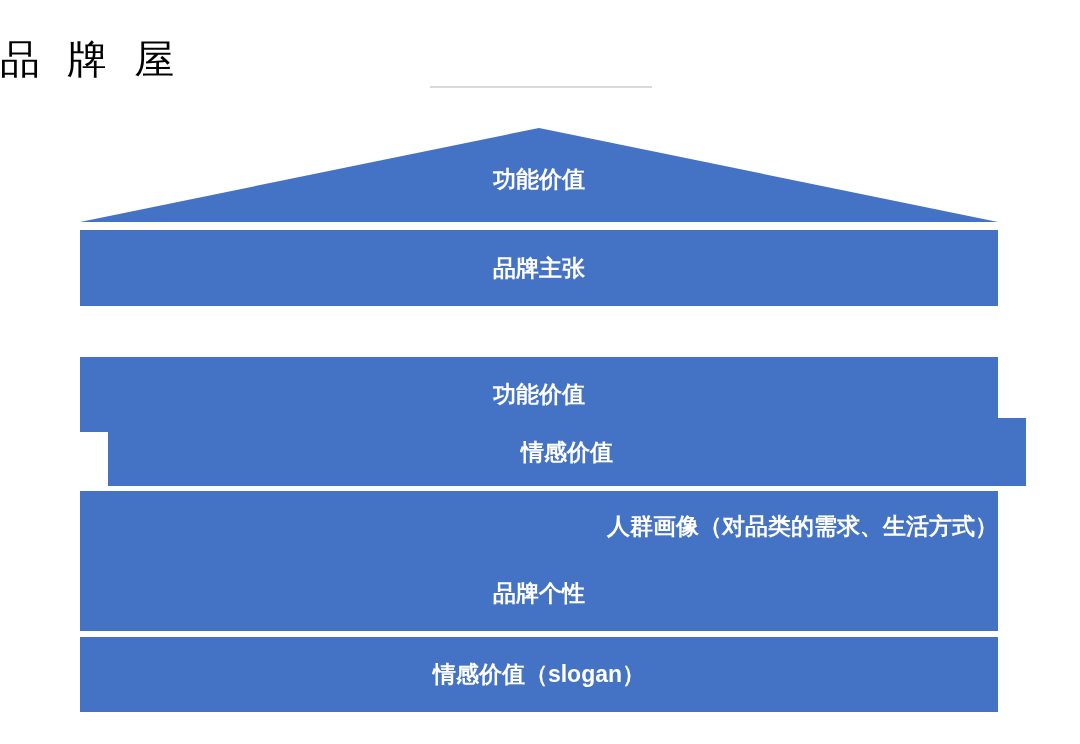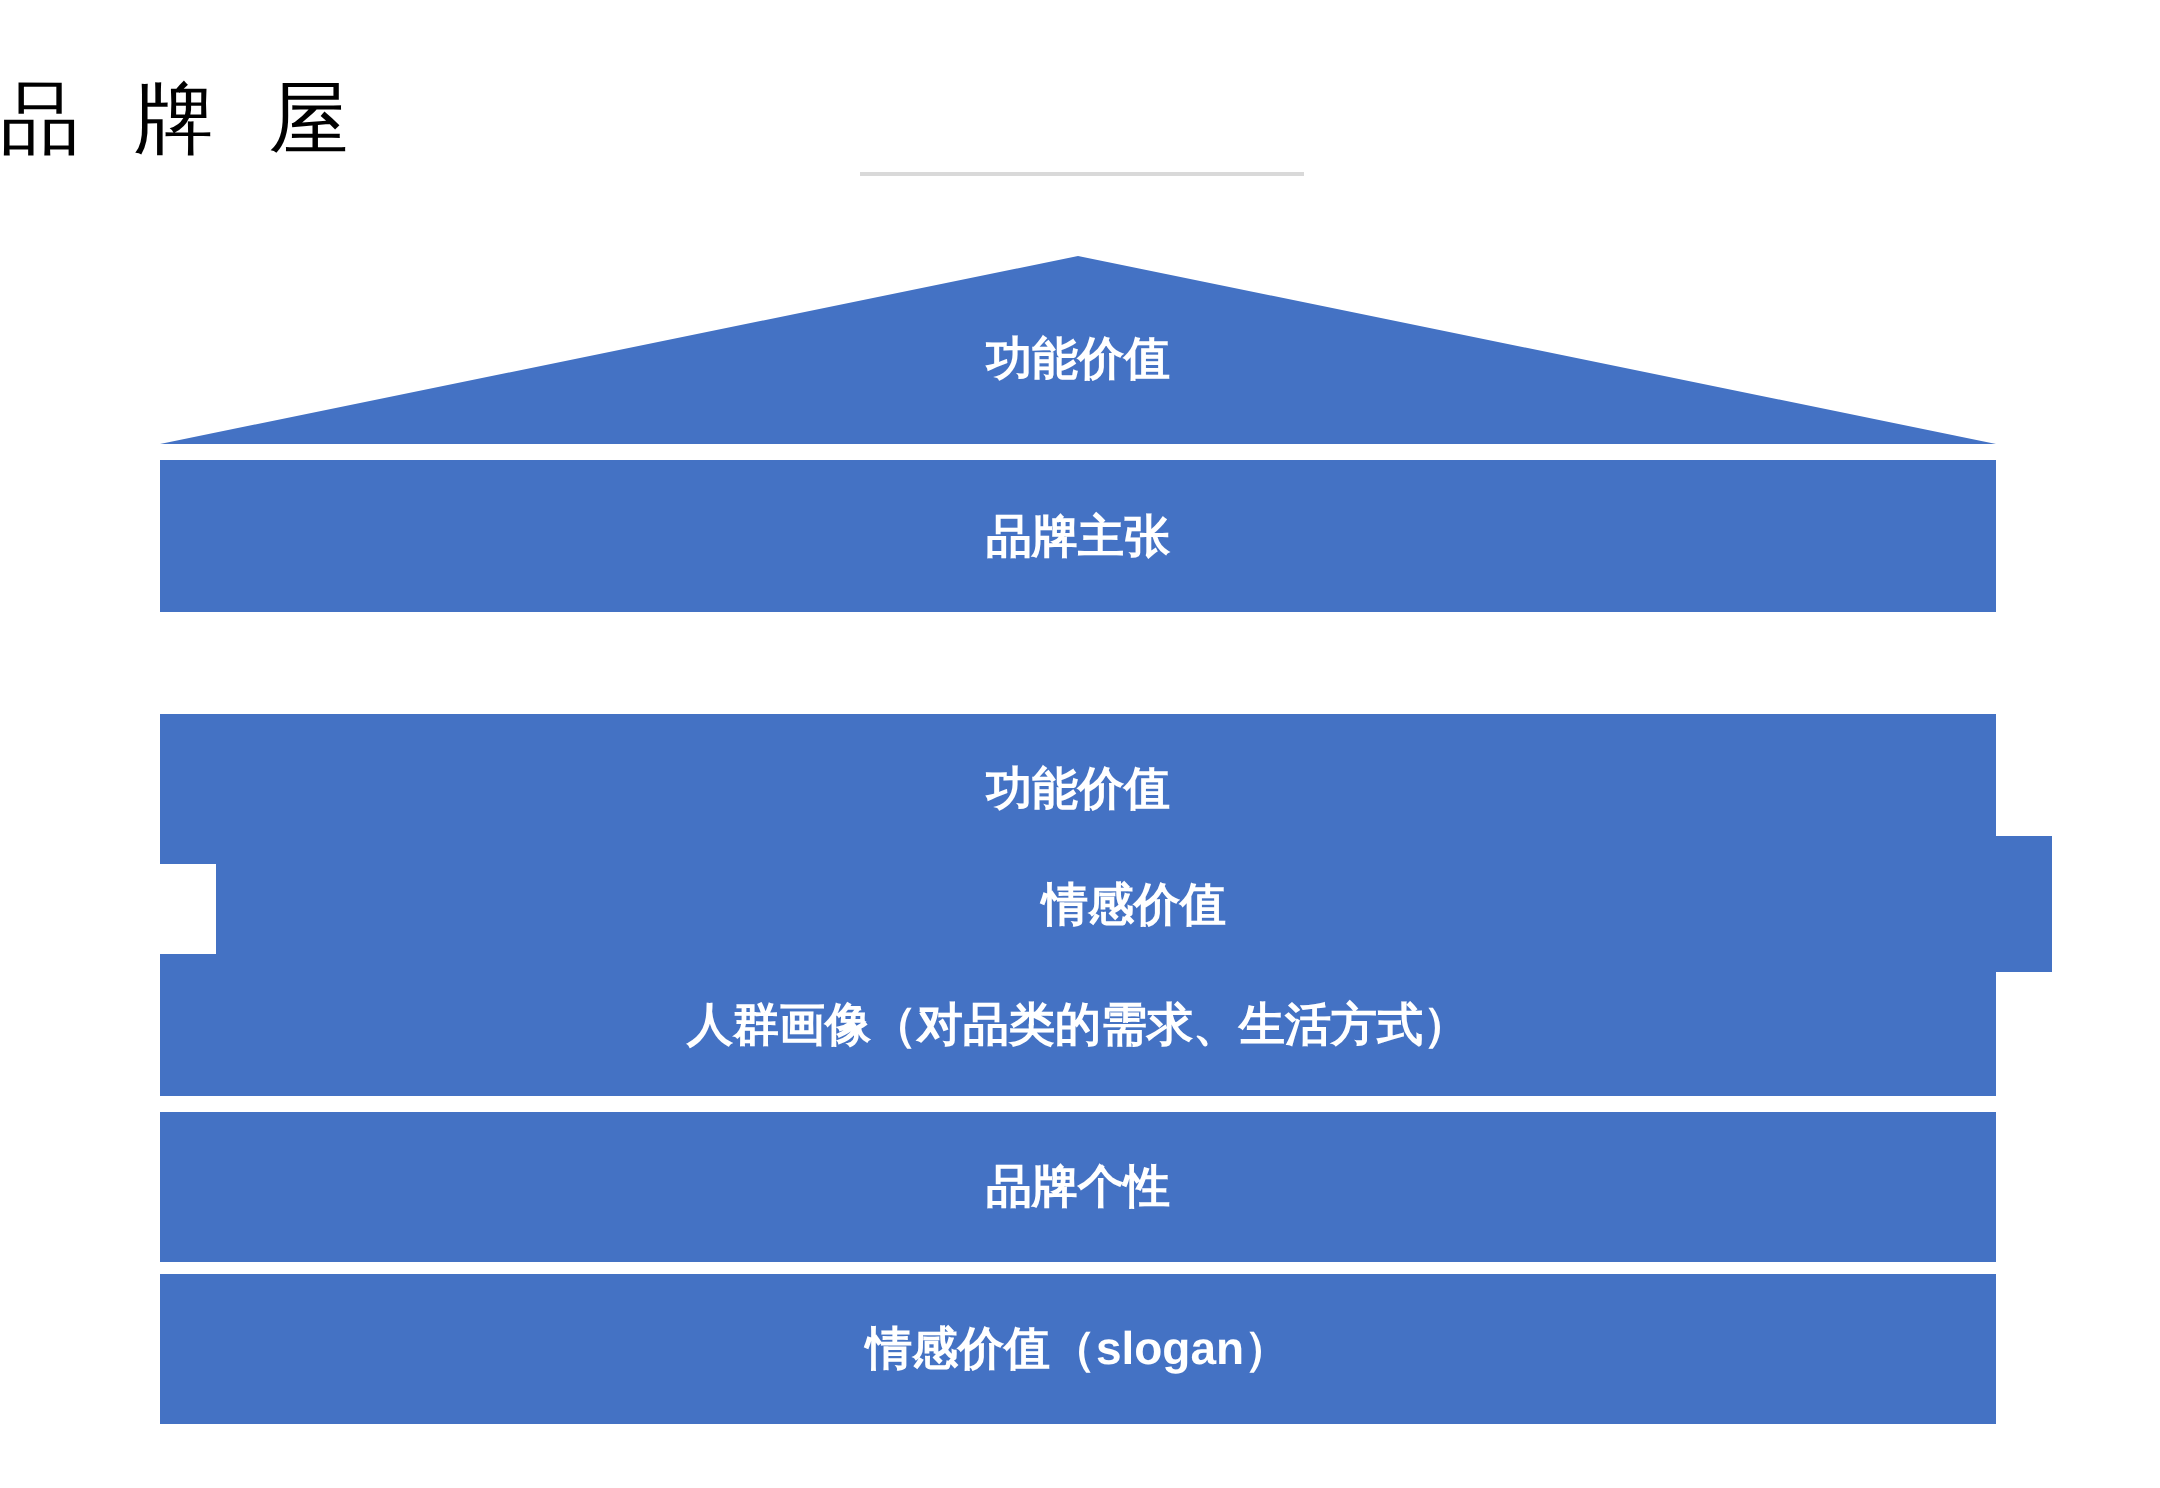--- a/index.html
+++ b/index.html
@@ -66,21 +66,21 @@
     display: flex;
     align-items: center;
     justify-content: center;
     font-size: 23px;
     font-weight: 700;
     color: var(--text-on-shape, #ffffff);
   }
   .bar-1 { top: 230px; height: 76px; }
   .bar-2 { top: 313px; height: 75px; margin-top: 44px; }
   .bar-3 { top: 418px; height: 68px; margin-left: 28px; }
-  .bar-4 { top: 477px; height: 71px; }
+  .bar-4 { top: 491px; height: 71px; justify-content: flex-end; }
   .bar-5 { top: 556px; height: 75px; align-items: center; }
   .bar-6 { top: 637px; height: 75px; }
 </style>
 </head>
 <body>
 
 <div class="canvas">
 
   <div class="title">品 牌 屋</div>
 

